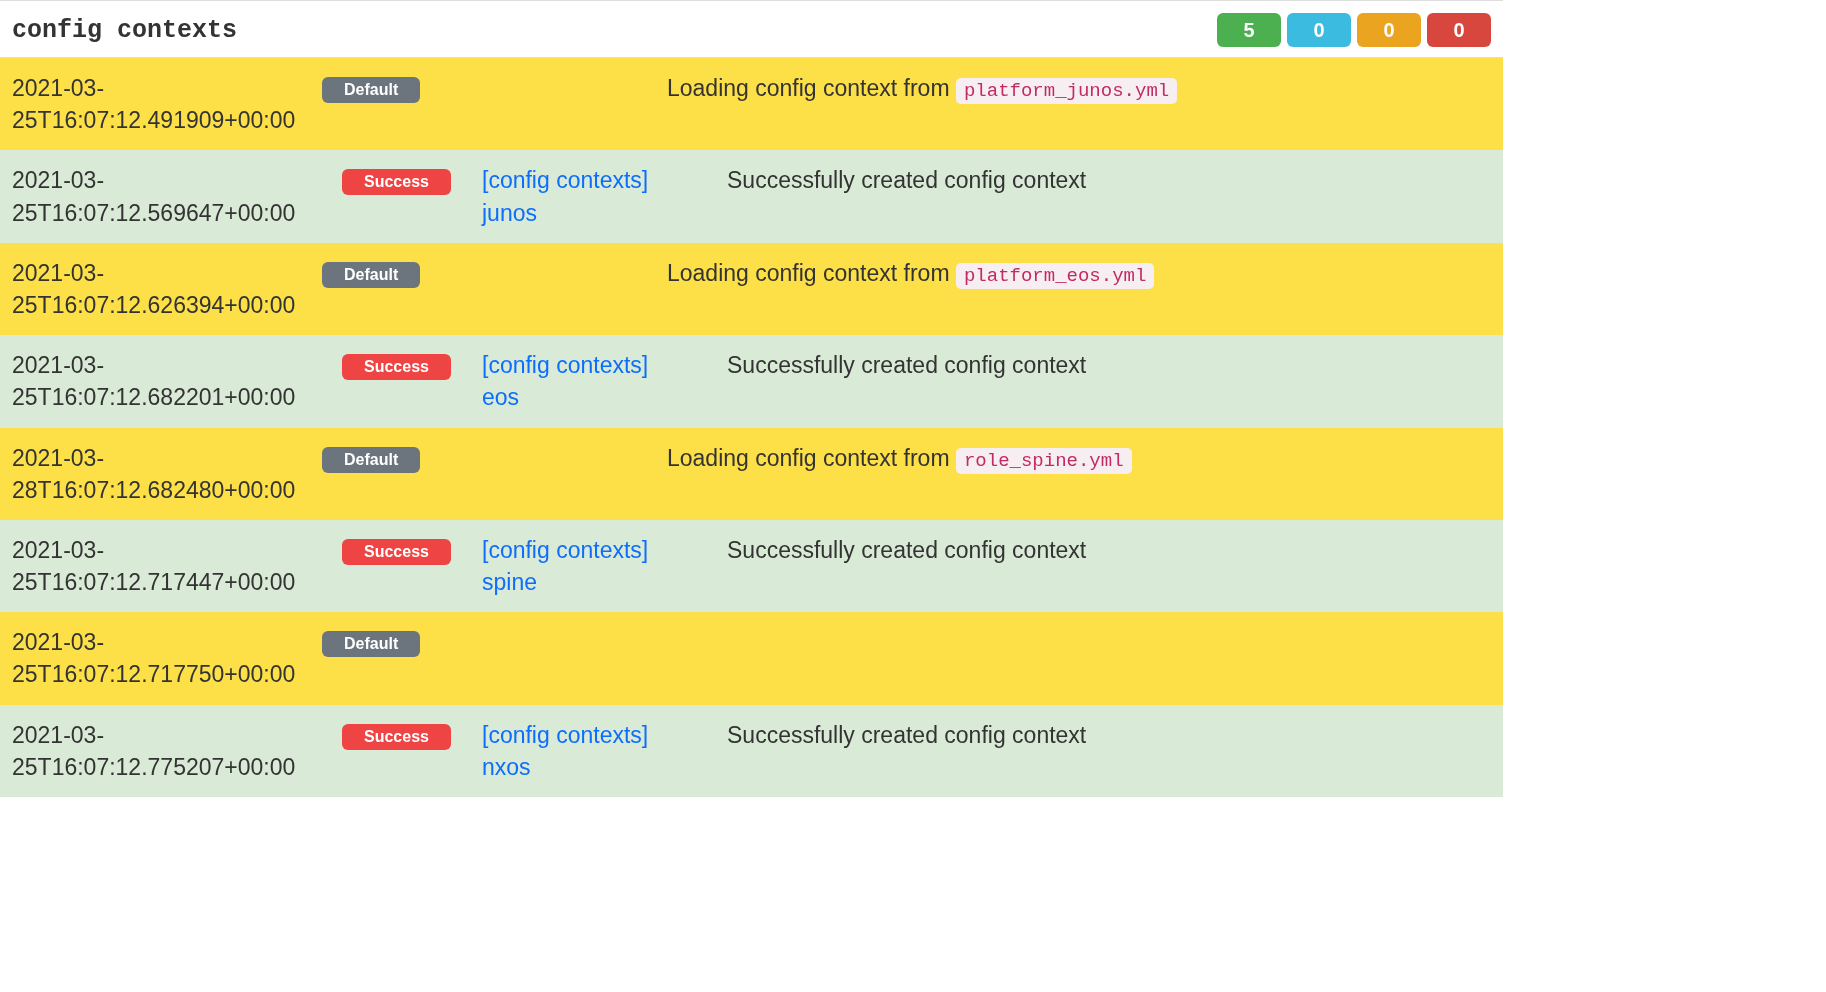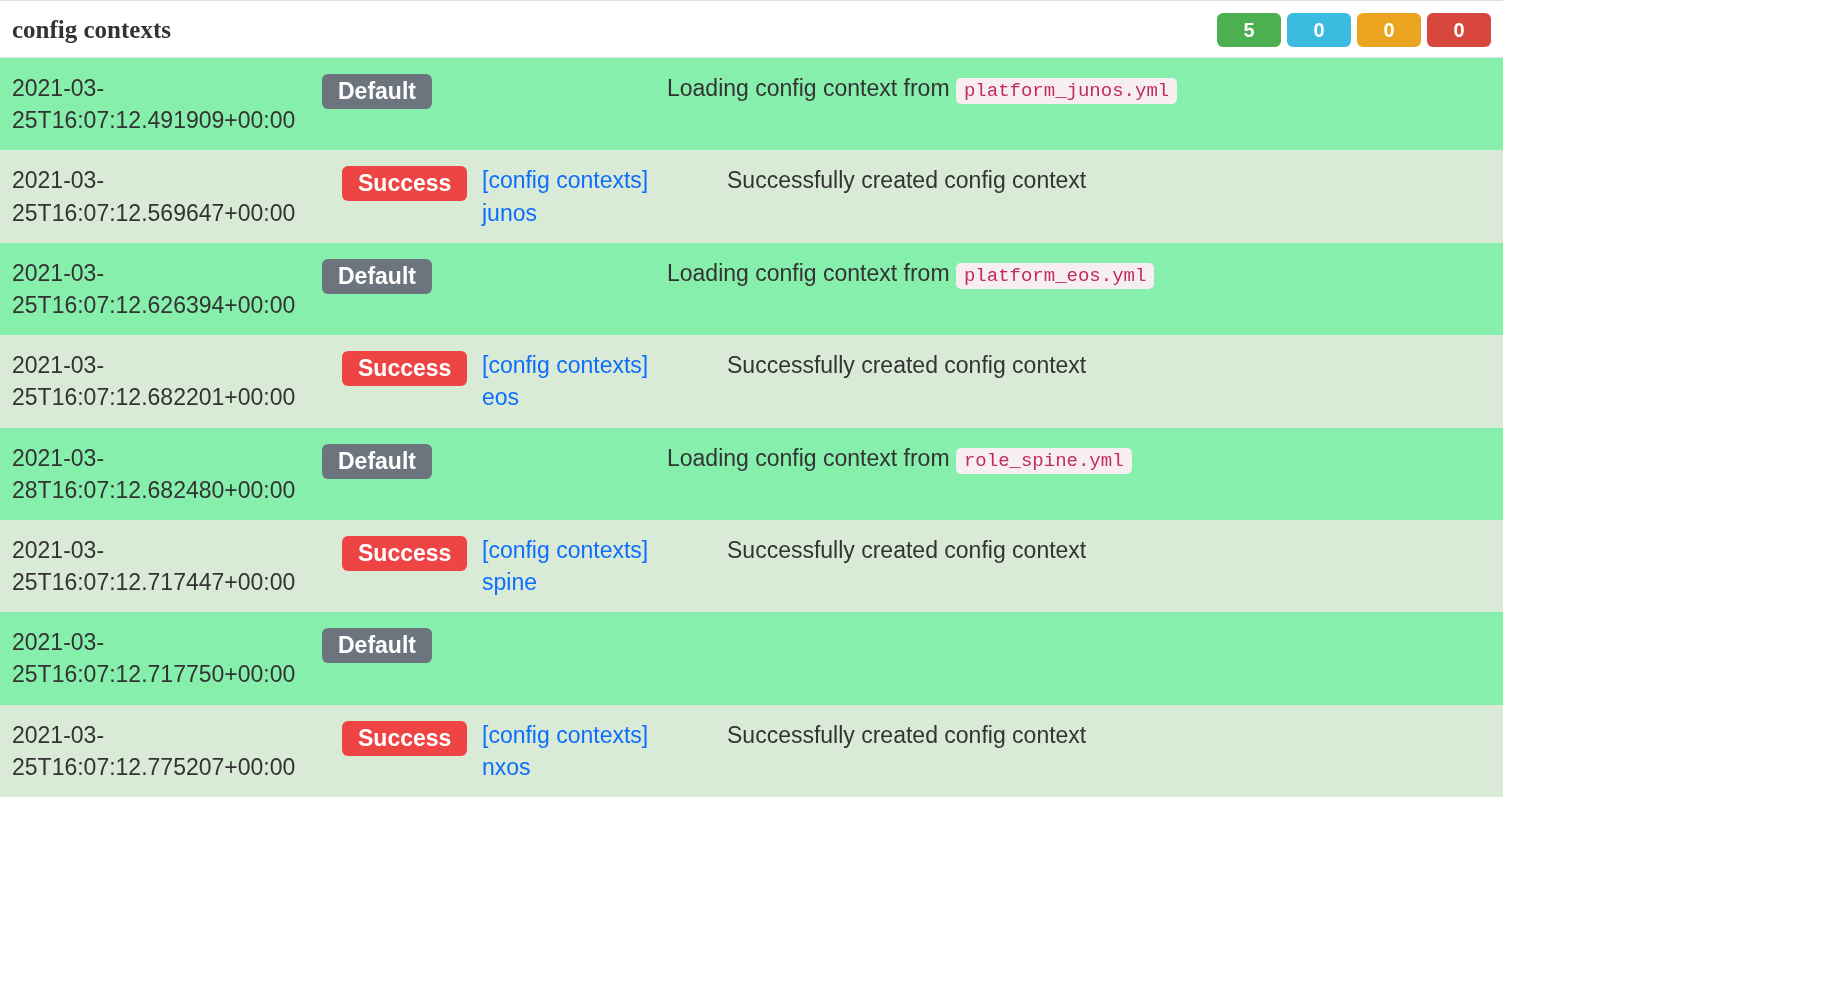--- a/index.html
+++ b/index.html
@@ -16,21 +16,21 @@
     border-top: 1px solid #ddd;
   }
   .header {
     display: flex;
     align-items: center;
     justify-content: space-between;
     padding: 12px 12px 10px 12px;
     border-bottom: 1px solid #ddd;
   }
   .header-title {
-    font-family: Liberation Serif, serif;
+    font-family: Liberation Mono, monospace;
     font-weight: 700;
     font-size: 25px;
     color: #333;
   }
   .badge-row {
     display: flex;
     gap: 6px;
   }
   .count-badge {
     display: inline-flex;
@@ -50,36 +50,36 @@
   .b-red    { background: #d7473e; }
 
   .row {
     display: grid;
     grid-template-columns: 310px 120px 225px 1fr;
     gap: 0;
     padding: 14px 12px 14px 12px;
     align-items: start;
   }
   .row-success { background: #d9ead6; gap: 20px; }
-  .row-default { background: #86efac; }
+  .row-default { background: #fde047; }
 
   .ts {
     color: #333;
     font-size: 23px;
     line-height: 1.4;
     overflow-wrap: anywhere;
   }
   .status-cell { padding-top: 2px; }
   .status-badge {
     display: inline-block;
-    padding: 4px 16px;
+    padding: 4px 22px;
     border-radius: 6px;
     color: #fff;
     font-weight: 700;
-    font-size: 23px;
+    font-size: 16px;
   }
   .s-default { background: #6c757d; }
   .s-success { background: #ef4444; }
 
   .obj-cell { padding-right: 10px; }
   .obj-link {
     color: #0d6efd;
     text-decoration: none;
     line-height: 1.4;
   }

